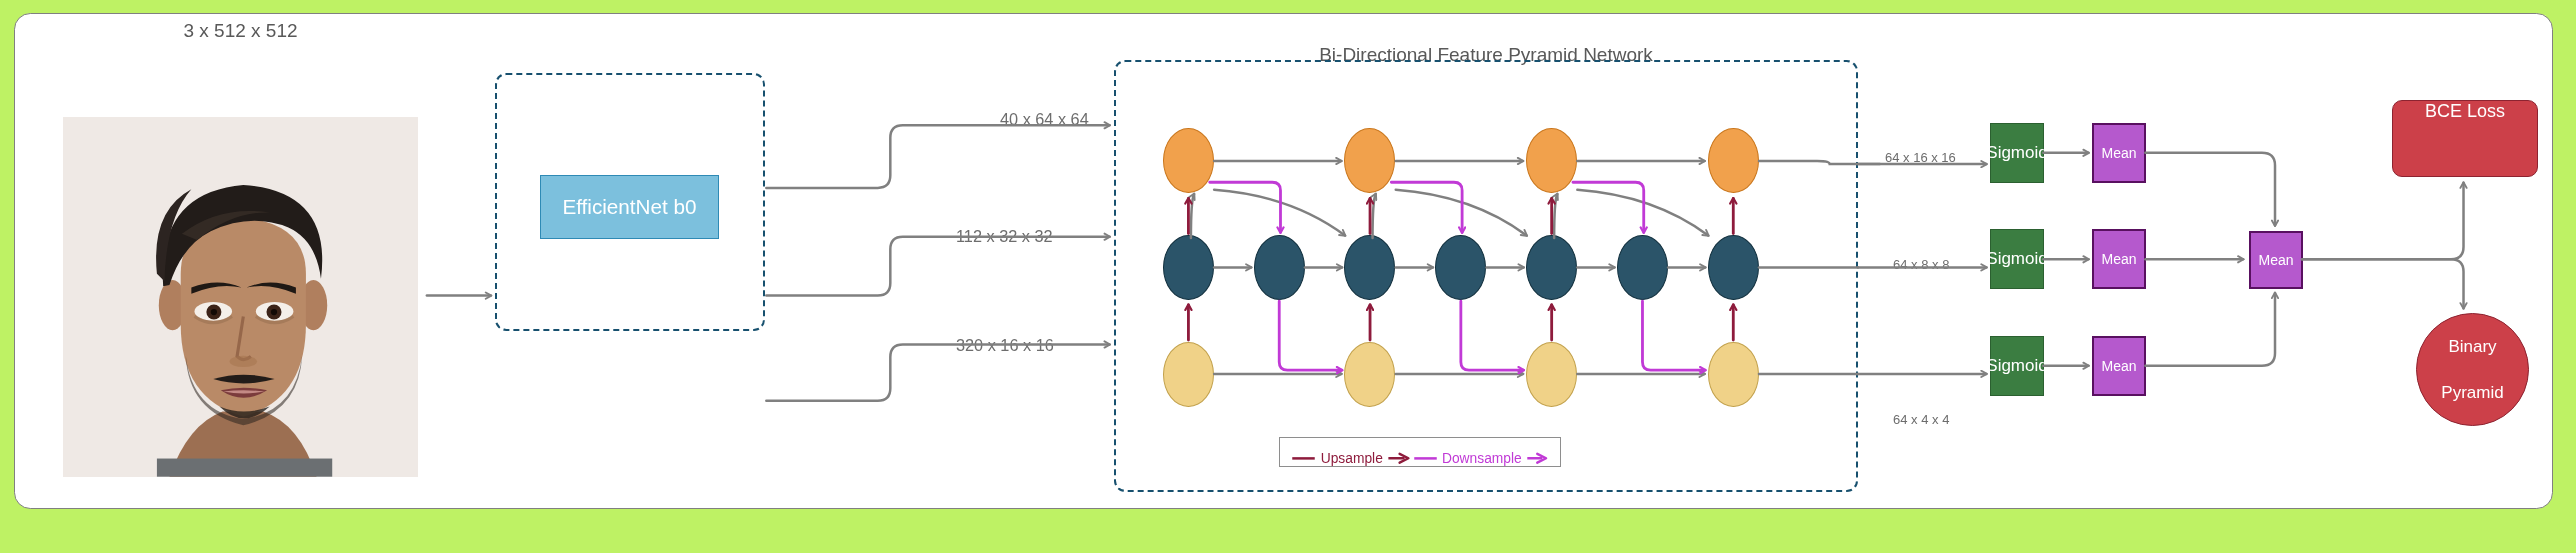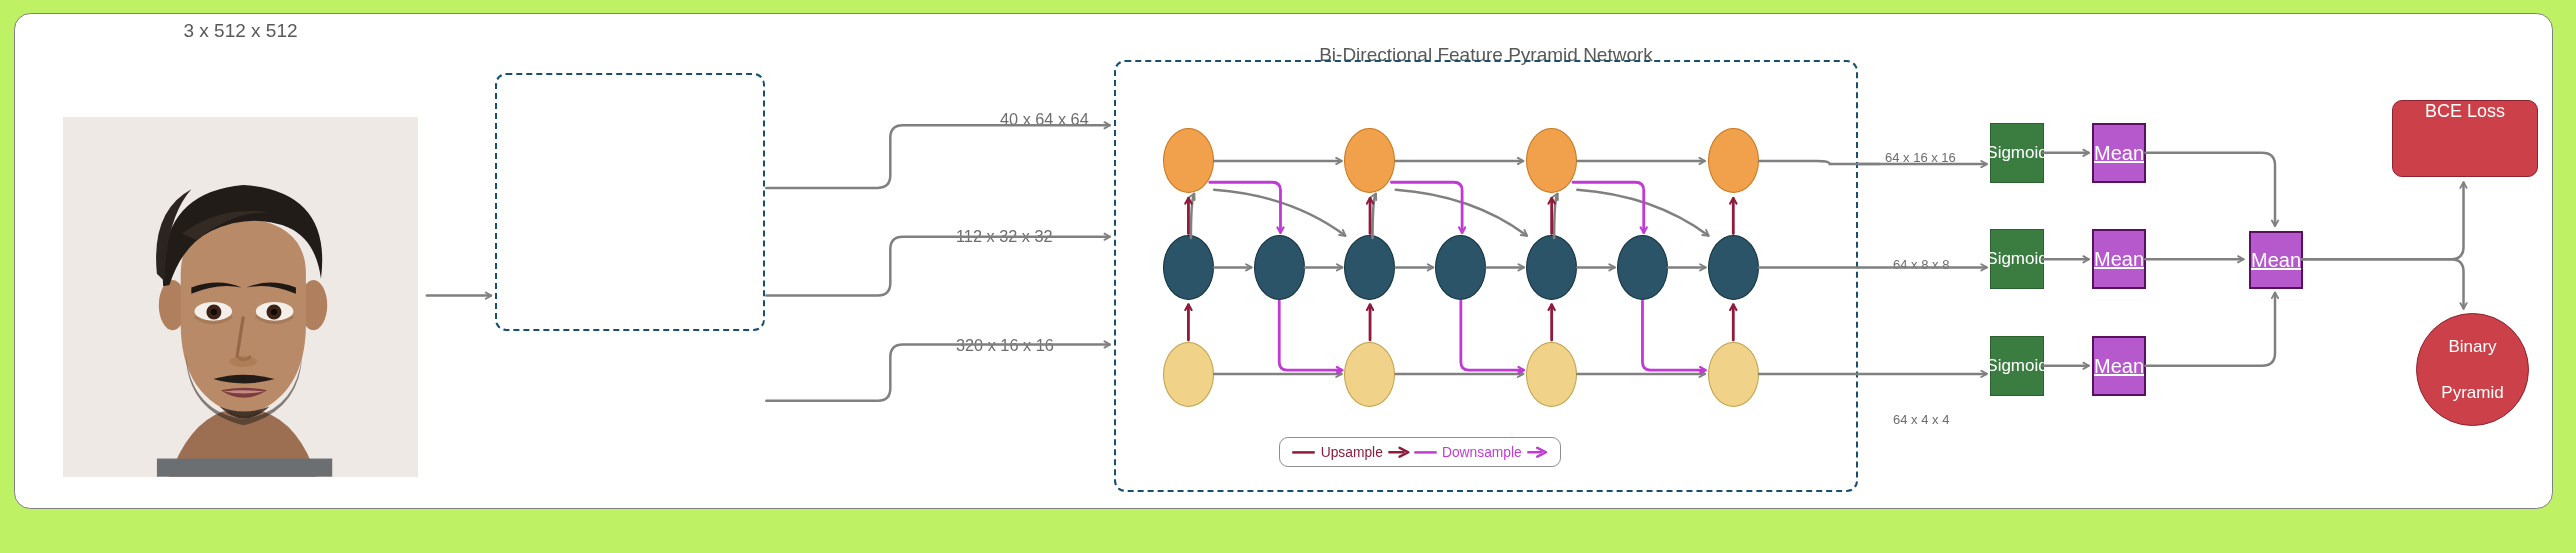--- a/index.html
+++ b/index.html
@@ -34,38 +34,38 @@
 
   .green-box{
     position:absolute;background:#3b7d41;border:1.9px solid #2b6030;
     display:flex;align-items:center;justify-content:center;
     color:#ffffff;font-size:17px;box-sizing:border-box;
   }
 
   .purple-box{
     position:absolute;background:#b559cd;border:2.5px solid #591060;
     display:flex;align-items:center;justify-content:center;
-    color:#ffffff;font-size:20px;box-sizing:border-box;text-decoration:underline;
+    color:#ffffff;font-size:14px;box-sizing:border-box;
   }
 
   .red-round{
     position:absolute;background:#cc4049;border:1.9px solid #8d2330;border-radius:10px;
     display:flex;align-items:flex-start;justify-content:center;
     color:#ffffff;font-size:18px;box-sizing:border-box;
   }
 
   .red-circle{
     position:absolute;background:#cc4049;border:1.9px solid #8d2330;border-radius:50%;
     display:flex;align-items:center;justify-content:center;flex-direction:column;
     color:#ffffff;font-size:17px;line-height:1.15;box-sizing:border-box;text-align:center;
   }
 
   .legend-box{
-    position:absolute;border:1.9px solid #8e8e8e;border-radius:9px;background:#fff;
-    display:flex;align-items:center;box-sizing:border-box;
+    position:absolute;border:1.9px solid #8e8e8e;border-radius:0;background:#fff;
+    display:flex;align-items:flex-end;box-sizing:border-box;
   }
   .legend-item{display:flex;align-items:center;gap:4.4px;}
   .legend-label{font-size:13.8px;white-space:nowrap;}
   .lg-up{color:#8e1b3c;}
   .lg-down{color:#c13ad6;}
 
   .dim-label{
     position:absolute;color:#6d6d6d;font-size:16.3px;white-space:nowrap;
   }
   .dim-label-sm{
@@ -124,20 +124,23 @@
 
       <path d="M252 436 Q288 428 326 436 Q288 460 252 436 Z" fill="#7b3c3c"></path>
       <path d="M256 438 Q288 434 322 438 Q288 444 256 438 Z" fill="#c48a85"></path>
 
       <path d="M196 380 Q200 470 288 492 Q378 470 382 380 Q372 470 288 482 Q206 470 196 380 Z" fill="#2a221d" opacity="0.55"></path>
       <path d="M250 462 Q288 478 330 462 Q288 500 250 462 Z" fill="#261f1a" opacity="0.8"></path>
     </svg>
   </div>
 
   <div class="dashed-box" style="left:495px;top:73px;width:270px;height:258px;"></div>
+  <div class="blue-box" style="left:540px;top:175px;width:179px;height:64px;">
+    <span>EfficientNet b0</span>
+  </div>
 
   <div class="dim-label" style="left:963px;top:110px;margin-left:37px;">40 x 64 x 64</div>
   <div class="dim-label" style="left:956px;top:227px;">112 x 32 x 32</div>
   <div class="dim-label" style="left:956px;top:336px;">320 x 16 x 16</div>
 
   <div class="caption" style="left:1114px;top:44px;width:744px;text-align:center;">Bi-Directional Feature Pyramid Network</div>
   <div class="dashed-box" style="left:1114px;top:60px;width:744px;height:432px;"></div>
 
   <div class="node-ell ell-orange" style="left:1163px;top:128px;width:51px;height:65px;"></div>
   <div class="node-ell ell-orange" style="left:1344px;top:128px;width:51px;height:65px;"></div>

